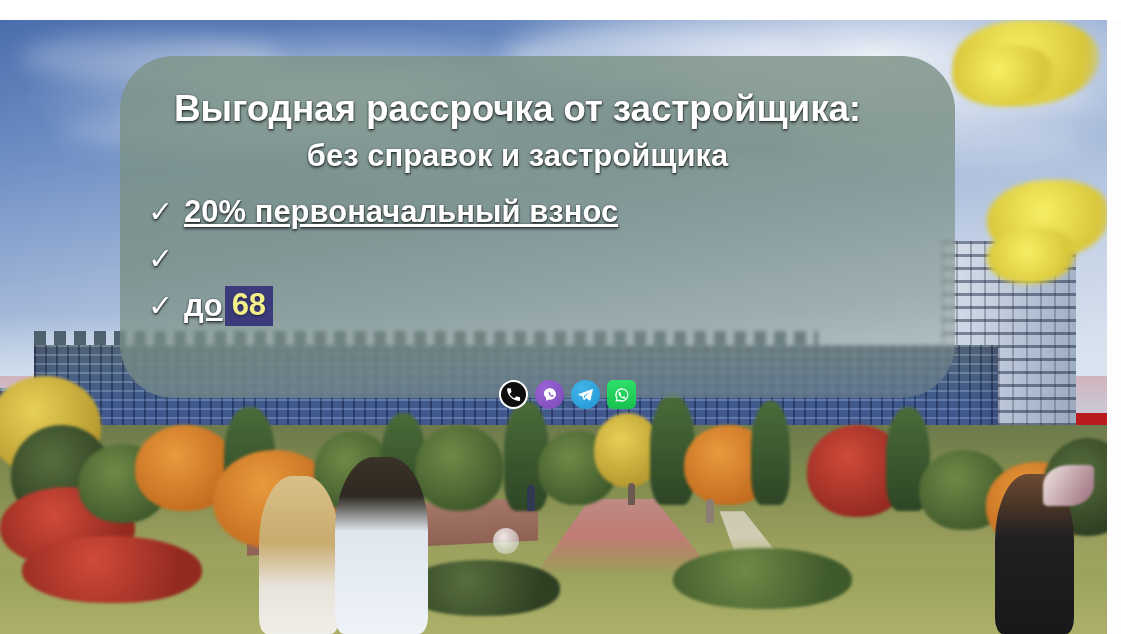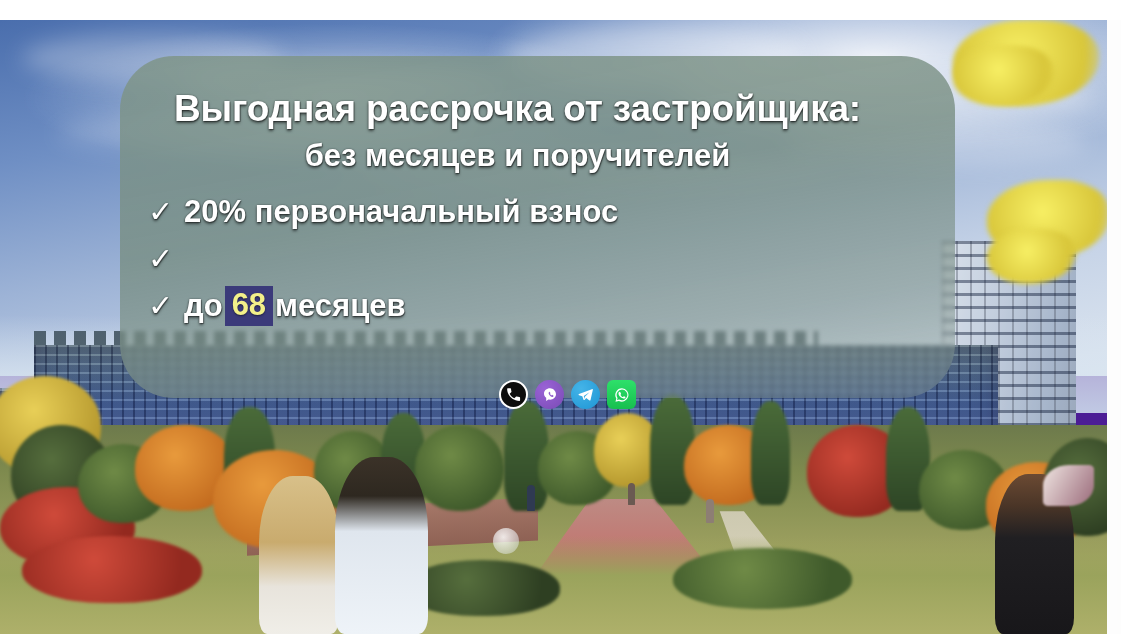--- a/index.html
+++ b/index.html
@@ -9,21 +9,21 @@
   }
   body {
     font-family: "Liberation Sans", sans-serif;
   }
 
   #canvas {
     position: relative;
     width: 1121px;
     height: 634px;
     overflow: hidden;
-    background: #4c1d95;
+    background: #b91c1c;
   }
 
   
   .top-bar {
     position: absolute;
     left: 0; top: 0;
     width: 1121px;
     height: 20px;
     background: #ffffff;
     z-index: 40;
@@ -317,21 +317,21 @@
     font-weight: 700;
     height: 47px;
   }
   .check {
     display: inline-block;
     width: 36px;
     font-size: 30px;
     font-weight: 400;
     line-height: 1;
   }
-  .bullet-text { display: inline-block; }
+  .bullet-text { display: inline-block; text-decoration: underline; }
 
   .hl-48 {
     display: inline-block;
     background: #3b3a7a;
     color: #f3f08a;
     padding: 1px 7px 3px 7px;
     margin: 0 2px;
     text-shadow: 0 1px 2px rgba(0,0,0,.5);
   }
 
@@ -453,38 +453,37 @@
       <div style="position:absolute; right:-6%; top:-6%; width:46%; height:26%; background:linear-gradient(120deg,#f0e6e2,#9a6a7a); border-radius:50% 10% 50% 10%; filter:blur(1px);"></div>
     </div>
 
   </div>
 
   <div class="card"></div>
 
   <div class="text-layer">
 
     <div class="headline">Выгодная рассрочка от застройщика:</div>
-    <div class="subhead">без месяцев и поручителей</div>
+    <div class="subhead">без справок и застройщика</div>
 
     <div class="bullets">
 
       <div class="bullet">
         <span class="check">✓</span>
         <span class="bullet-text">20% первоначальный взнос</span>
       </div>
 
       <div class="bullet">
         <span class="check">✓</span>
       </div>
 
       <div class="bullet">
         <span class="check">✓</span>
         <span class="bullet-text">до </span>
         <span class="hl-48">68</span>
-        <span class="bullet-text"> месяцев</span>
       </div>
 
     </div>
 
 
     <div class="contact-row">
       <span class="ic round ic-phone">
         <svg width="17" height="17" viewBox="0 0 24 24" aria-hidden="true">
           <path fill="#ffffff" d="M6.6 10.8c1.4 2.8 3.8 5.2 6.6 6.6l2.2-2.2c.3-.3.7-.4 1.1-.3 1.2.4 2.5.6 3.8.6.6 0 1 .4 1 1V20c0 .6-.4 1-1 1C10.6 21 3 13.4 3 4c0-.6.4-1 1-1h3.5c.6 0 1 .4 1 1 0 1.3.2 2.6.6 3.8.1.4 0 .8-.3 1.1l-2.2 1.9z"></path>
         </svg>

